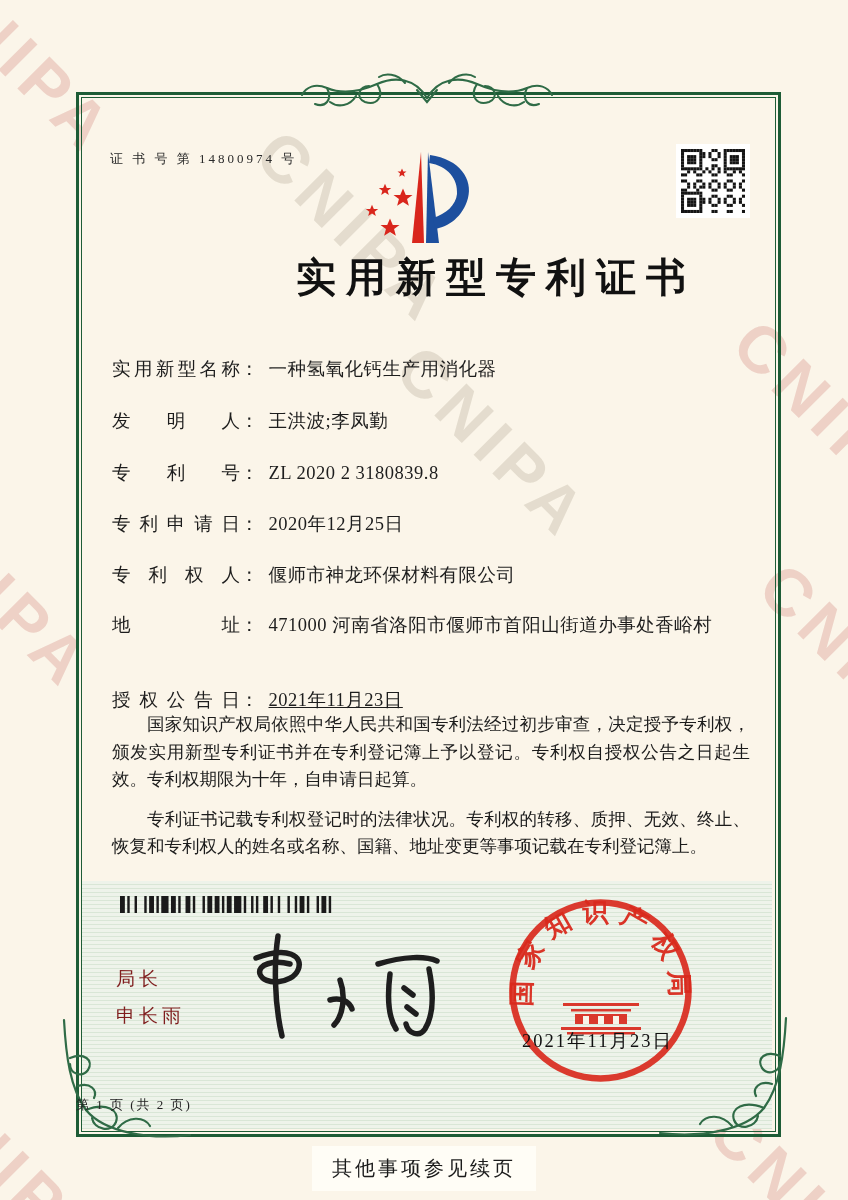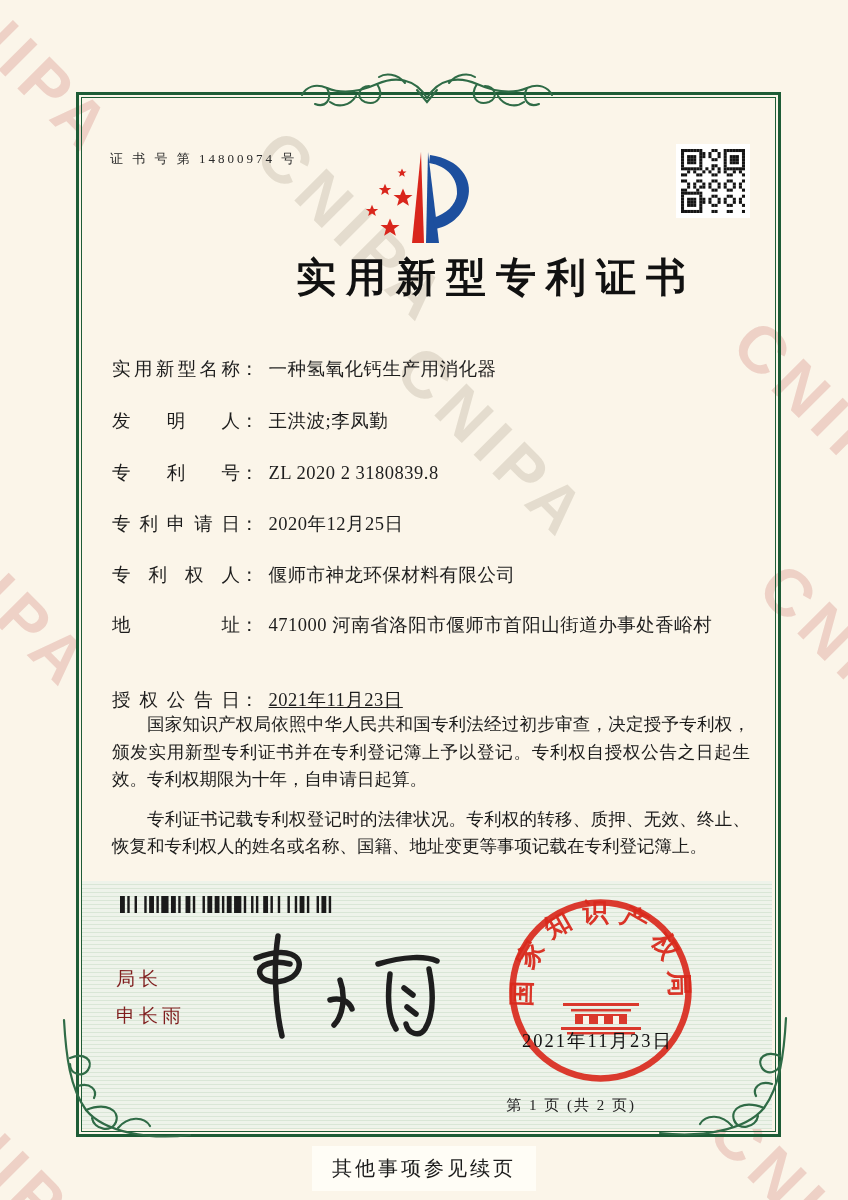--- a/index.html
+++ b/index.html
@@ -45,22 +45,22 @@
 
   .officer{position:absolute;left:116px;font-size:19px;letter-spacing:4px;color:#7f1d1d;
            font-family:"Liberation Sans",sans-serif;}
   .officer.t1{top:966px;} .officer.t2{top:1003px;}
   .signature{position:absolute;left:230px;top:928px;}
 
   .seal{position:absolute;left:503px;top:893px;}
   .seal-date{position:absolute;left:500px;top:1028px;width:195px;text-align:center;
              font-size:18.5px;letter-spacing:2px;color:#101010;}
 
-  .page-num{position:absolute;left:76px;top:1096px;width:560px;text-align:right;
-            font-size:15px;letter-spacing:2px;color:#222;}
+  .page-num{position:absolute;left:76px;top:1096px;width:560px;text-align:left;
+            font-size:13px;letter-spacing:2px;color:#222;}
   .footer-note{position:absolute;left:50%;transform:translateX(-50%);top:1146px;
                background:#fffdf6;padding:9px 20px;font-size:20px;letter-spacing:3px;color:#1b1b1b;}
 </style>
 </head>
 <body>
 
 <div id="cert-page">
 
   <div class="wm pink" style="left:-40px;top:-55px;">CNIPA</div>
   <div class="wm gray" style="left:295px;top:115px;">CNIPA</div>

